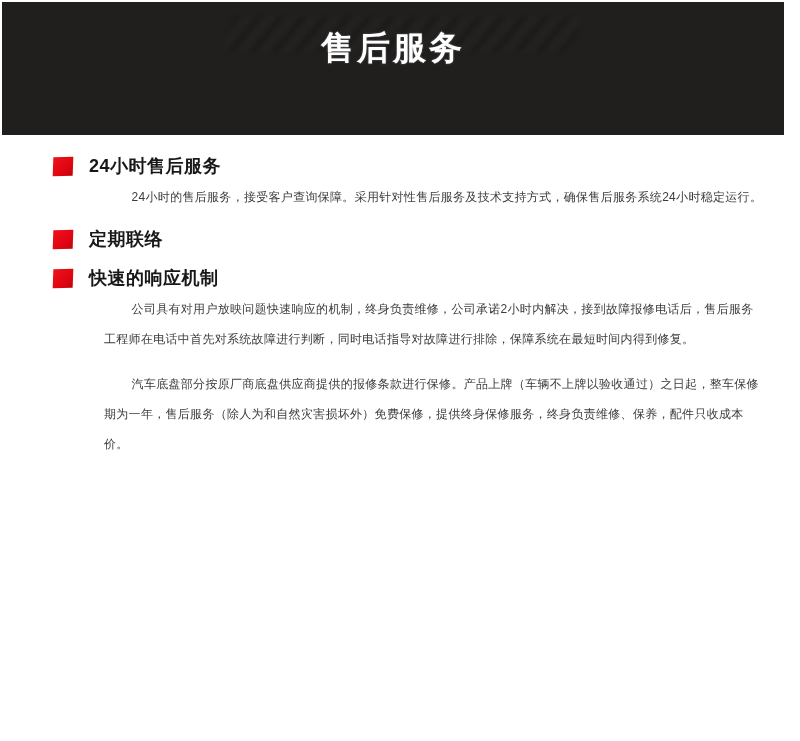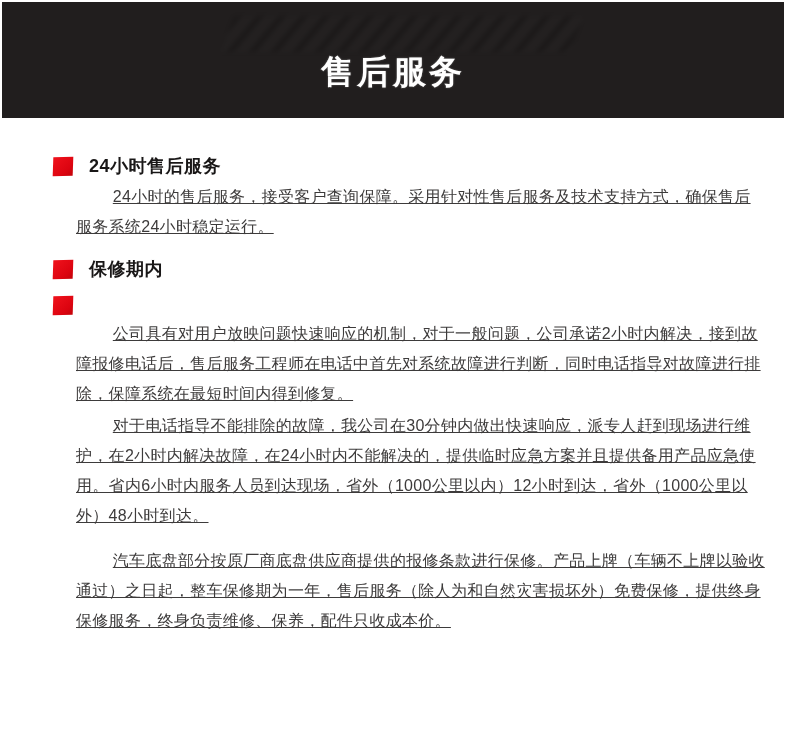--- a/index.html
+++ b/index.html
@@ -12,24 +12,23 @@
     height: 741px;
     font-family: "Liberation Sans", "DejaVu Sans", sans-serif;
     position: relative;
     overflow: hidden;
   }
   .header {
     position: absolute;
     top: 2px;
     left: 2px;
     right: 16px;
-    height: 116px;
+    height: 133px;
     background: #211e1e;
     display: flex;
-    align-items: center;
     justify-content: center;
     overflow: hidden;
   }
   .watermark {
     position: absolute;
     top: 14px;
     left: 225px;
     width: 350px;
     height: 36px;
     background: repeating-linear-gradient(
@@ -74,27 +73,26 @@
     flex: 0 0 auto;
     margin-right: 16px;
   }
   .section-heading {
     font-size: 18px;
     font-weight: bold;
     color: #191717;
     letter-spacing: 0.5px;
   }
   .para {
-    margin: 2px 0 0 23px;
-    font-size: 16px;
+    margin: 2px 0 0 51px;
+    font-size: 12px;
     line-height: 30px;
     color: #3d3b3b;
     text-indent: 2.3em;
     letter-spacing: 0.3px;
-    text-decoration: underline;
   }
 </style>
 </head>
 <body>
 
 <div class="header">
   <div class="watermark"></div>
   <div class="header-title">售后服务</div>
 </div>
 
@@ -104,29 +102,29 @@
     <div class="section-head">
       <span class="bullet"></span>
       <span class="section-heading">24小时售后服务</span>
     </div>
     <p class="para">24小时的售后服务，接受客户查询保障。采用针对性售后服务及技术支持方式，确保售后服务系统24小时稳定运行。</p>
   </div>
 
   <div class="section">
     <div class="section-head">
       <span class="bullet"></span>
-      <span class="section-heading">保修期内</span>
+      <span class="section-heading">定期联络</span>
     </div>
   </div>
 
   <div class="section">
     <div class="section-head">
       <span class="bullet"></span>
+      <span class="section-heading">快速的响应机制</span>
     </div>
-    <p class="para">公司具有对用户放映问题快速响应的机制，对于一般问题，公司承诺2小时内解决，接到故障报修电话后，售后服务工程师在电话中首先对系统故障进行判断，同时电话指导对故障进行排除，保障系统在最短时间内得到修复。</p>
-    <p class="para">对于电话指导不能排除的故障，我公司在30分钟内做出快速响应，派专人赶到现场进行维护，在2小时内解决故障，在24小时内不能解决的，提供临时应急方案并且提供备用产品应急使用。省内6小时内服务人员到达现场，省外（1000公里以内）12小时到达，省外（1000公里以外）48小时到达。</p>
+    <p class="para">公司具有对用户放映问题快速响应的机制，终身负责维修，公司承诺2小时内解决，接到故障报修电话后，售后服务工程师在电话中首先对系统故障进行判断，同时电话指导对故障进行排除，保障系统在最短时间内得到修复。</p>
   </div>
 
   <div class="section">
     <p class="para">汽车底盘部分按原厂商底盘供应商提供的报修条款进行保修。产品上牌（车辆不上牌以验收通过）之日起，整车保修期为一年，售后服务（除人为和自然灾害损坏外）免费保修，提供终身保修服务，终身负责维修、保养，配件只收成本价。</p>
   </div>
 
 </div>
 
 </body></html>

